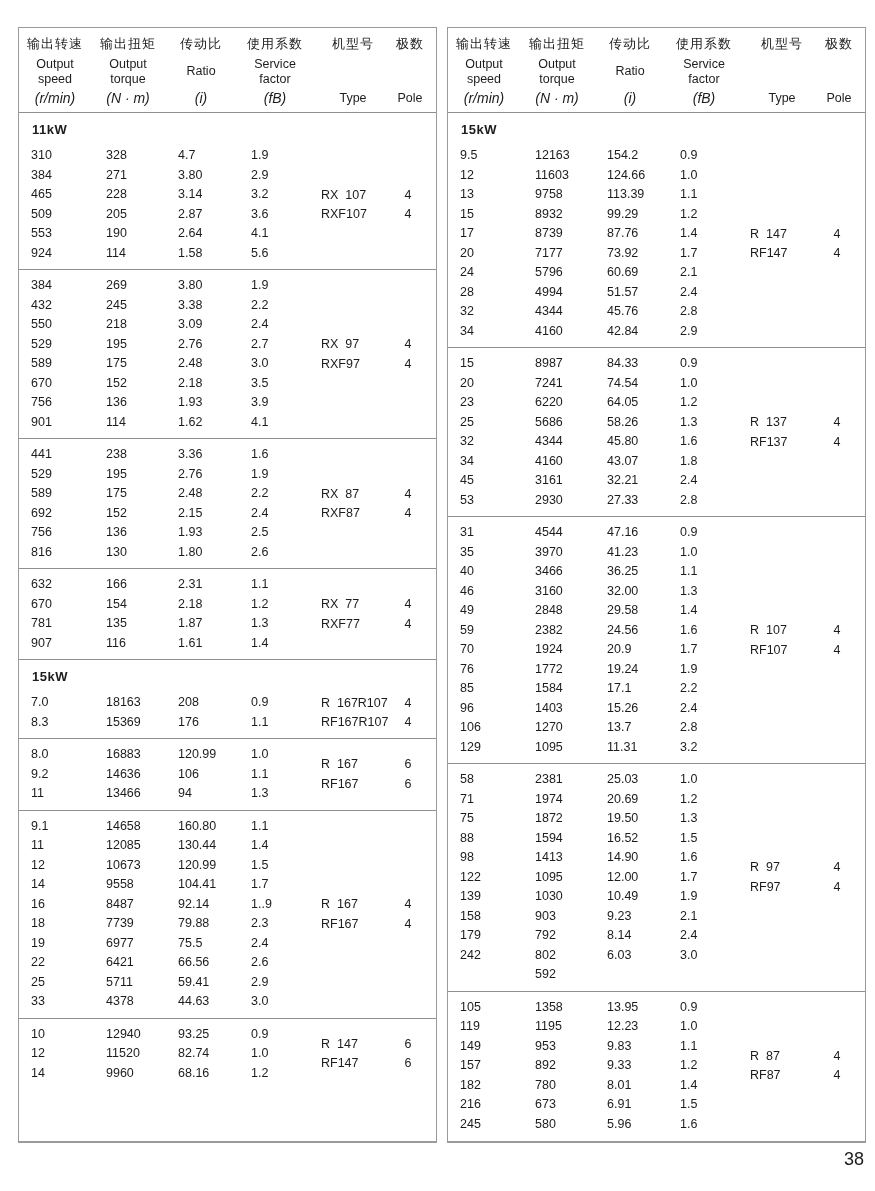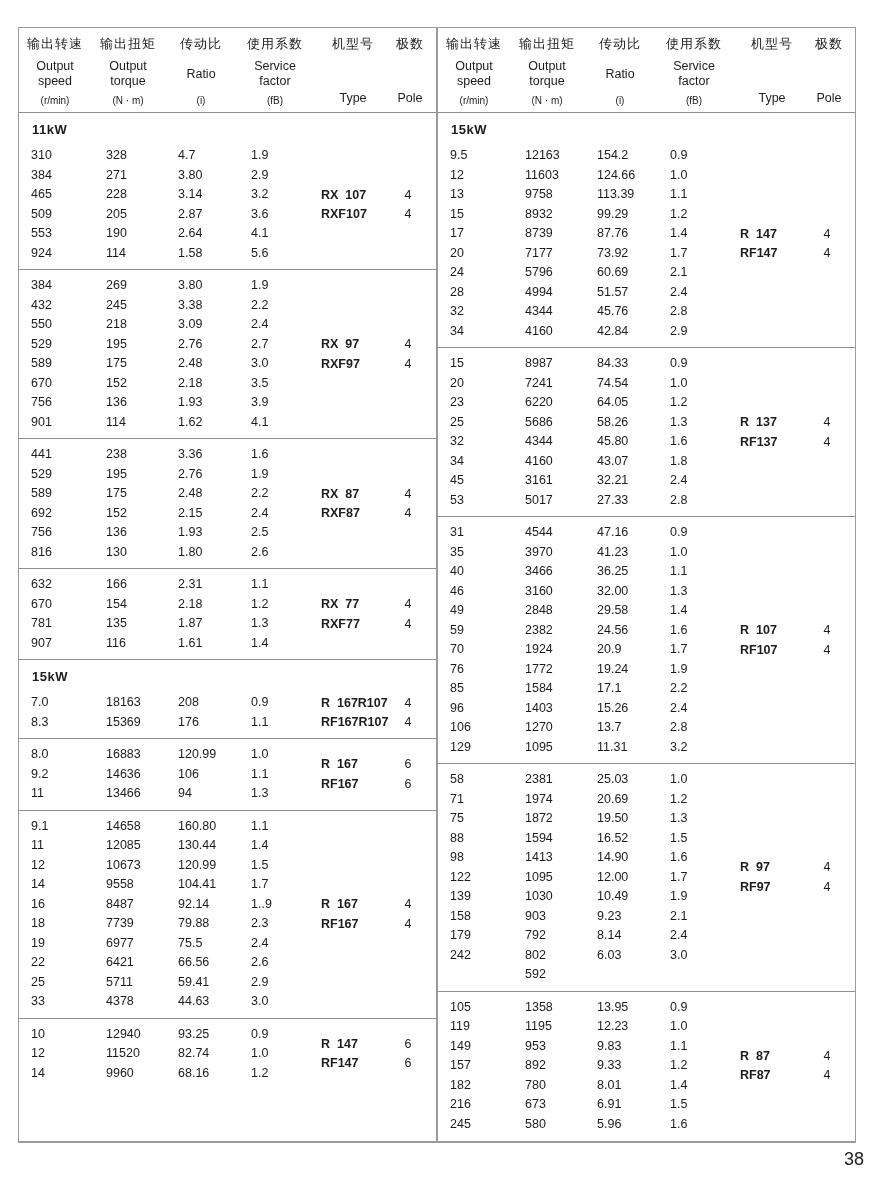--- a/index.html
+++ b/index.html
@@ -6,21 +6,21 @@
   body {
     width: 875px; height: 1191px;
     background: #ffffff;
     position: relative;
     font-family: "Liberation Sans", "DejaVu Sans", sans-serif;
     color: #1c1c1c;
     -webkit-font-smoothing: antialiased;
   }
   .panels-wrap {
     position: absolute; top: 27px; left: 18px;
-    display: flex; 
+    display: flex; gap: 10px;
   }
   .panel {
     box-sizing: border-box;
     width: 419px; height: 1116px;
     border: 1px solid #9a9a9a;
     border-bottom-width: 2px;
     background: #fff;
     overflow: hidden;
   }
   .panel-header {
@@ -31,21 +31,21 @@
     grid-template-columns: 72px 74px 72px 76px 80px 34px;
     padding: 7px 0 6px 0;
   }
   .hdr-col {
     display: flex; flex-direction: column;
     justify-content: space-between;
     text-align: center; height: 100%;
   }
   .hdr-zh { font-size: 13px; letter-spacing: 1px; white-space: nowrap; }
   .hdr-en { font-size: 12.5px; line-height: 1.18; white-space: pre-line; }
-  .hdr-unit { font-size: 10px; white-space: nowrap; }
+  .hdr-unit { font-size: 14px; white-space: nowrap; font-style: italic; }
   .section + .section { border-top: 1px solid #8f8f8f; }
   .group { position: relative; padding: 6px 0; }
   .group + .group { border-top: 1px solid #8f8f8f; }
   .section-title {
     font-size: 13px; font-weight: bold;
     padding: 9px 0 3px 13px;
     letter-spacing: 0.5px;
   }
   .row {
     display: flex;
@@ -55,21 +55,21 @@
   }
   .cell-0 { width: 75px; }
   .cell-1 { width: 72px; }
   .cell-2 { width: 73px; }
   .cell-3 { width: 70px; }
   .typeblock {
     position: absolute; left: 302px; top: 50%;
     transform: translateY(-50%);
   }
   .typeline { display: flex; height: 19.5px; line-height: 19.5px; font-size: 12.5px; }
-  .type-cell { width: 74px; white-space: pre; font-weight: bold; }
+  .type-cell { width: 74px; white-space: pre; }
   .pole-cell { width: 26px; text-align: center; }
   .page-number {
     position: absolute; top: 1149px; right: 11px;
     font-size: 18px;
   }
 </style>
 </head>
 <body>
 
 <div class="panels-wrap">
@@ -611,21 +611,21 @@
               <span class="cell cell-3">1.8</span>
             </div>
             <div class="row">
               <span class="cell cell-0">45</span>
               <span class="cell cell-1">3161</span>
               <span class="cell cell-2">32.21</span>
               <span class="cell cell-3">2.4</span>
             </div>
             <div class="row">
               <span class="cell cell-0">53</span>
-              <span class="cell cell-1">5017</span>
+              <span class="cell cell-1">2930</span>
               <span class="cell cell-2">27.33</span>
               <span class="cell cell-3">2.8</span>
             </div>
             <div class="typeblock">
               <div class="typeline">
                 <span class="type-cell">R  137</span>
                 <span class="pole-cell">4</span>
               </div>
               <div class="typeline">
                 <span class="type-cell">RF137</span>

